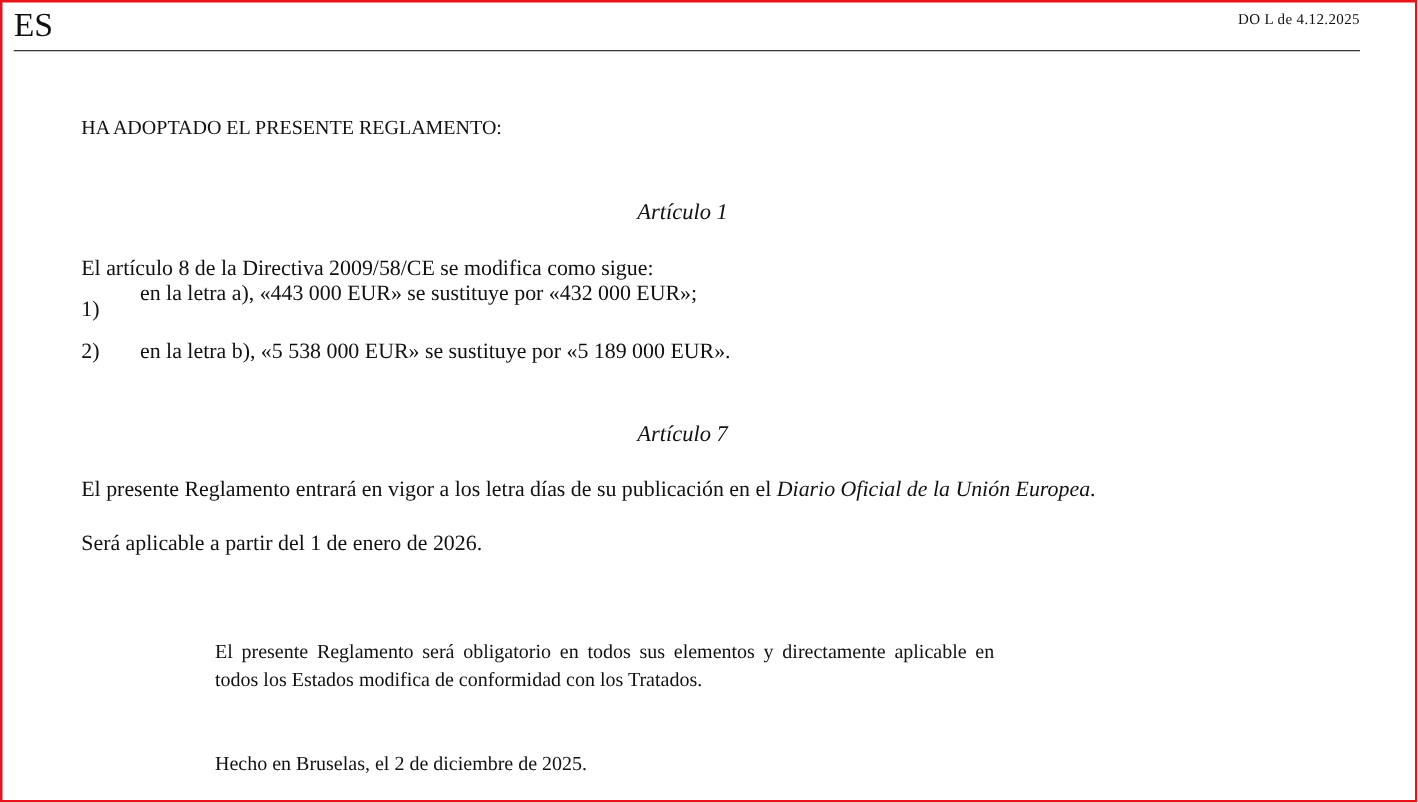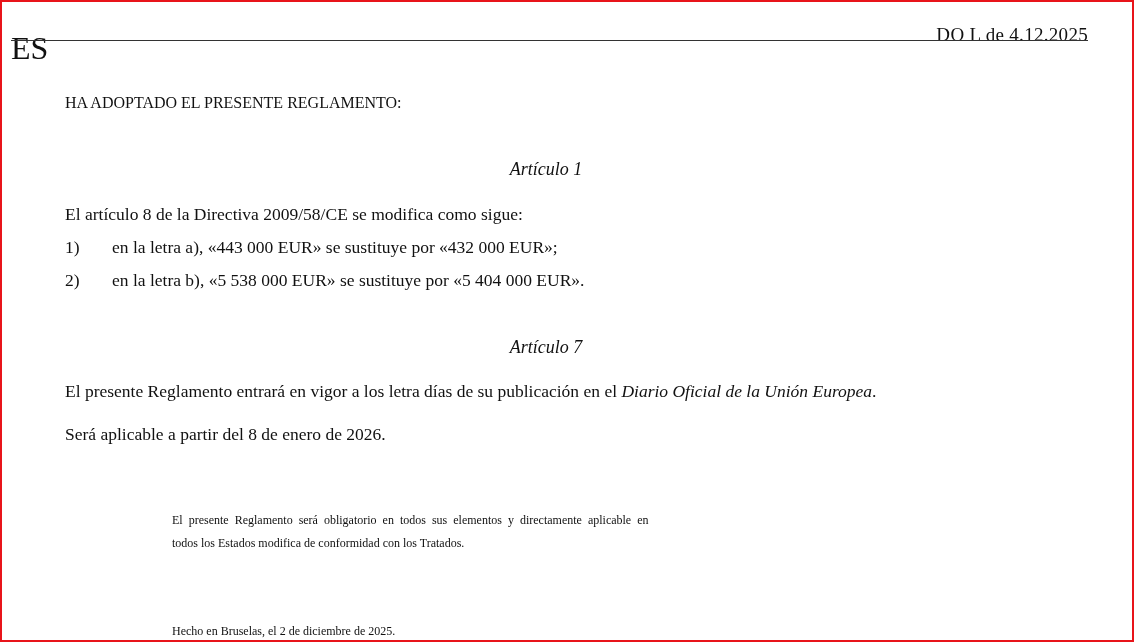--- a/index.html
+++ b/index.html
@@ -1,45 +1,45 @@
 <!DOCTYPE html>
 <html><head>
   <meta charset="utf-8">
   <style>
     html, body { margin:0; padding:0; }
     body { width:1134px; height:642px; background:#fff; position:relative; overflow:hidden;
       font-family:"Liberation Serif","DejaVu Serif",serif; color:#111; }
     .frame { position:absolute; left:0; top:0; width:1130px; height:638px; border:2px solid #e8141a; }
-    .hdr-left { position:absolute; left:11px; top:4px; font-size:32px; line-height:32px;margin-top:28px; }
-    .hdr-right { position:absolute; right:46px; top:24px; font-size:19px; letter-spacing:0.3px; }
+    .hdr-left { position:absolute; left:11px; top:4px; font-size:27px; line-height:32px; }
+    .hdr-right { position:absolute; right:46px; top:8px; font-size:12px; letter-spacing:0.3px; }
     .rule { position:absolute; left:11px; top:40px; width:1077px; height:1px; background:#333; }
     .t { position:absolute; font-size:17.5px; white-space:nowrap; }
     .caps { left:65px; top:94px; font-size:16px; }
     .art { left:0; width:1092px; text-align:center; font-style:italic; font-size:18px; }
     .num { left:65px; }
     .item { left:112px; }
-    .indent { left:172px; font-size:12px; }
+    .indent { left:172px; font-size:16px; }
     i { font-style:italic; }
   </style>
 </head>
 <body>
 
 <div class="frame"></div>
 <div class="hdr-left">ES</div>
 <div class="hdr-right">DO L de 4.12.2025</div>
 <div class="rule"></div>
 
 <div class="t caps">HA ADOPTADO EL PRESENTE REGLAMENTO:</div>
 
 <div class="t art" style="top:159px">Artículo 1</div>
 <div class="t" style="left:65px;top:204px">El artículo 8 de la Directiva 2009/58/CE se modifica como sigue:</div>
 <div class="t num" style="top:237px">1)</div>
-<div class="t item" style="top:237px">en la letra a), «443 000 EUR» se sustituye por «432 000 EUR»;</div>
+<div class="t item" style="top:224px">en la letra a), «443 000 EUR» se sustituye por «432 000 EUR»;</div>
 <div class="t num" style="top:270px">2)</div>
-<div class="t item" style="top:270px">en la letra b), «5 538 000 EUR» se sustituye por «5 404 000 EUR».</div>
+<div class="t item" style="top:270px">en la letra b), «5 538 000 EUR» se sustituye por «5 189 000 EUR».</div>
 
 <div class="t art" style="top:337px">Artículo 7</div>
 <div class="t" style="left:65px;top:381px"><span>El presente Reglamento entrará en vigor a los letra días de su publicación en el </span><i>Diario Oficial de la Unión Europea</i><span>.</span></div>
-<div class="t" style="left:65px;top:424px">Será aplicable a partir del 8 de enero de 2026.</div>
+<div class="t" style="left:65px;top:424px">Será aplicable a partir del 1 de enero de 2026.</div>
 
 <div class="t indent" style="top:513px;word-spacing:3px">El presente Reglamento será obligatorio en todos sus elementos y directamente aplicable en</div>
 <div class="t indent" style="top:536px">todos los Estados modifica de conformidad con los Tratados.</div>
-<div class="t indent" style="top:624px">Hecho en Bruselas, el 2 de diciembre de 2025.</div>
+<div class="t indent" style="top:603px">Hecho en Bruselas, el 2 de diciembre de 2025.</div>
 
 </body></html>

